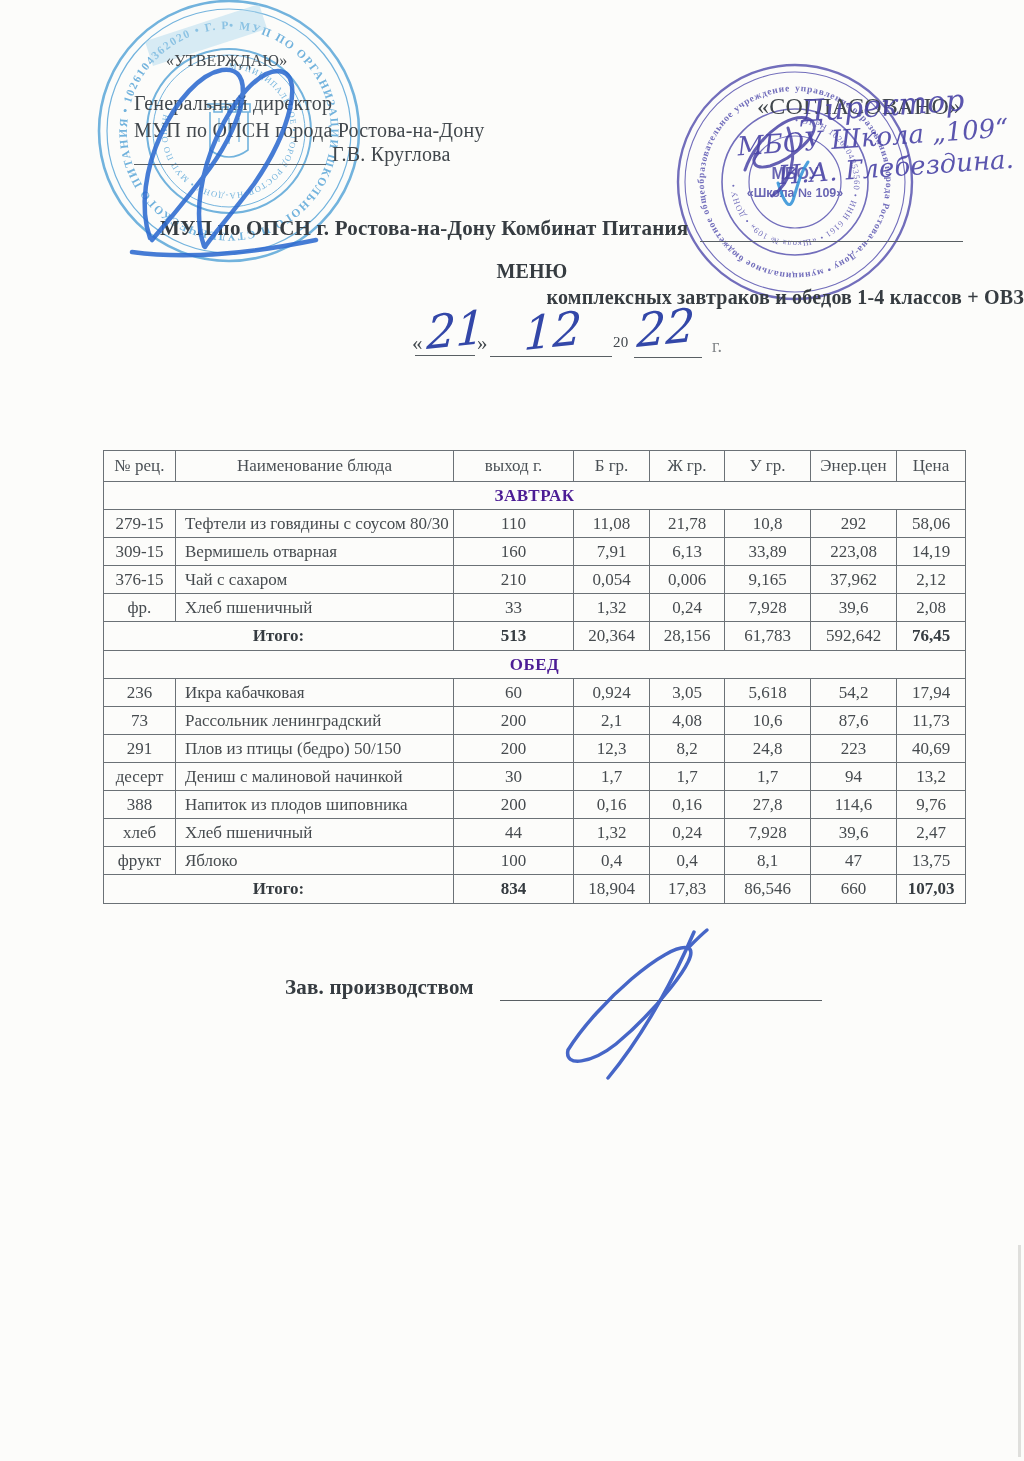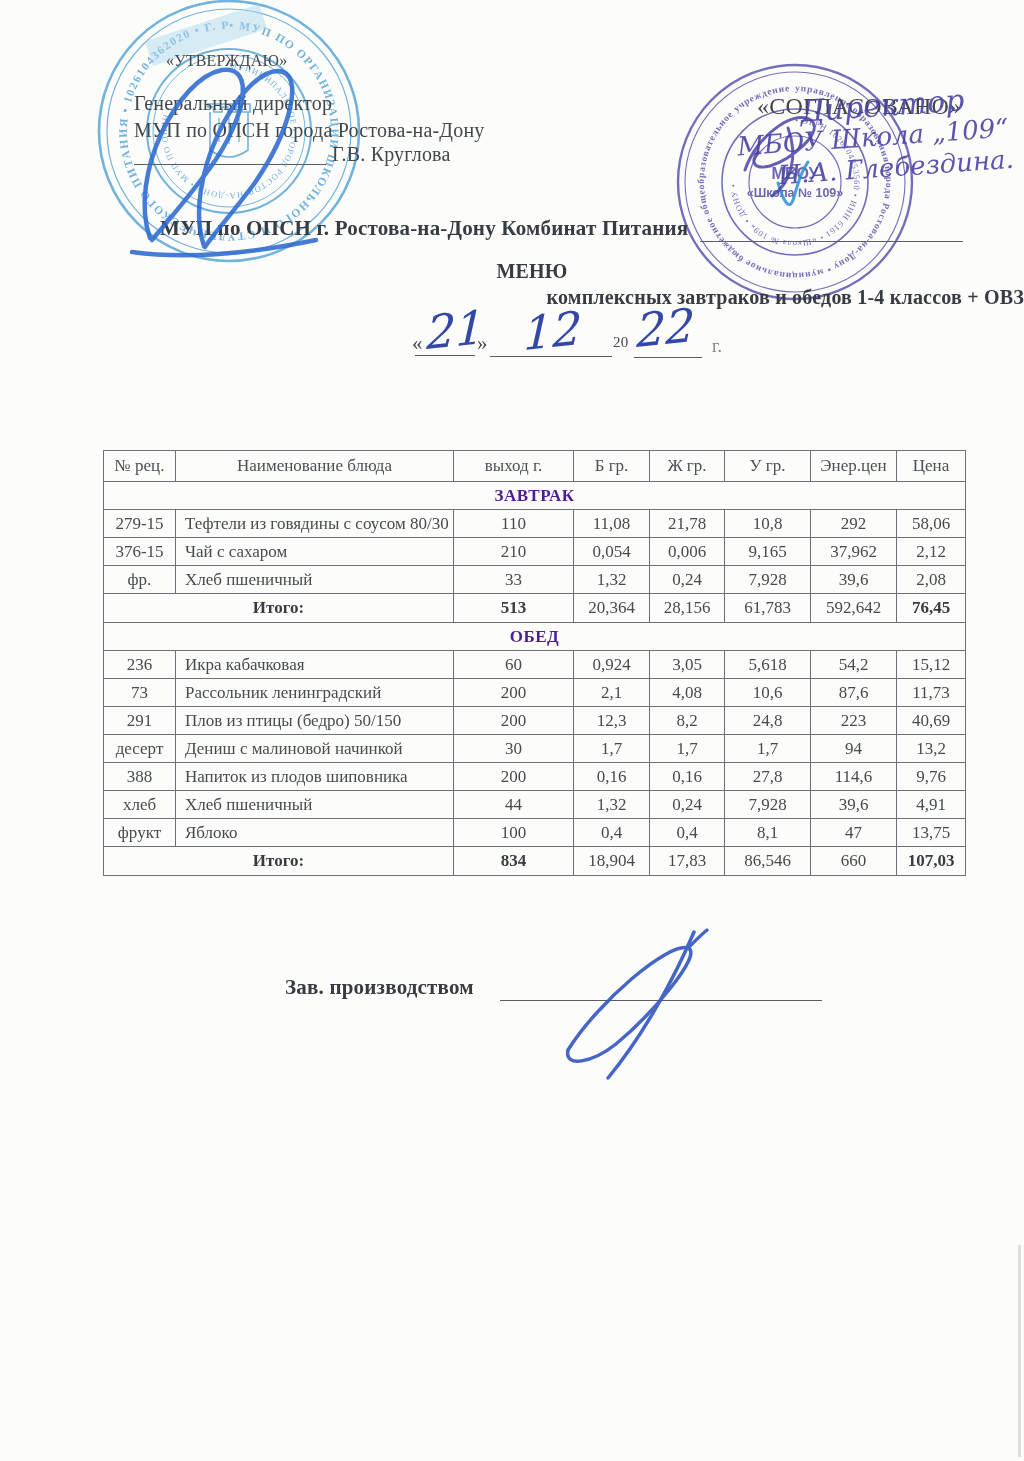--- a/index.html
+++ b/index.html
@@ -148,20 +148,30 @@
           <td>279-15</td>
           <td class="name-cell">Тефтели из говядины с соусом 80/30</td>
           <td>110</td>
           <td>11,08</td>
           <td>21,78</td>
           <td>10,8</td>
           <td>292</td>
           <td>58,06</td>
         </tr>
         <tr class="item-row">
+          <td>309-15</td>
+          <td class="name-cell">Вермишель отварная</td>
+          <td>160</td>
+          <td>7,91</td>
+          <td>6,13</td>
+          <td>33,89</td>
+          <td>223,08</td>
+          <td>14,19</td>
+        </tr>
+        <tr class="item-row">
           <td>376-15</td>
           <td class="name-cell">Чай с сахаром</td>
           <td>210</td>
           <td>0,054</td>
           <td>0,006</td>
           <td>9,165</td>
           <td>37,962</td>
           <td>2,12</td>
         </tr>
         <tr class="item-row">
@@ -187,21 +197,21 @@
           <td colspan="8">ОБЕД</td>
         </tr>
         <tr class="item-row">
           <td>236</td>
           <td class="name-cell">Икра кабачковая</td>
           <td>60</td>
           <td>0,924</td>
           <td>3,05</td>
           <td>5,618</td>
           <td>54,2</td>
-          <td>15,12</td>
+          <td>17,94</td>
         </tr>
         <tr class="item-row">
           <td>73</td>
           <td class="name-cell">Рассольник ленинградский</td>
           <td>200</td>
           <td>2,1</td>
           <td>4,08</td>
           <td>10,6</td>
           <td>87,6</td>
           <td>11,73</td>
@@ -237,21 +247,21 @@
           <td>9,76</td>
         </tr>
         <tr class="item-row">
           <td>хлеб</td>
           <td class="name-cell">Хлеб пшеничный</td>
           <td>44</td>
           <td>1,32</td>
           <td>0,24</td>
           <td>7,928</td>
           <td>39,6</td>
-          <td>4,91</td>
+          <td>2,47</td>
         </tr>
         <tr class="item-row">
           <td>фрукт</td>
           <td class="name-cell">Яблоко</td>
           <td>100</td>
           <td>0,4</td>
           <td>0,4</td>
           <td>8,1</td>
           <td>47</td>
           <td>13,75</td>

